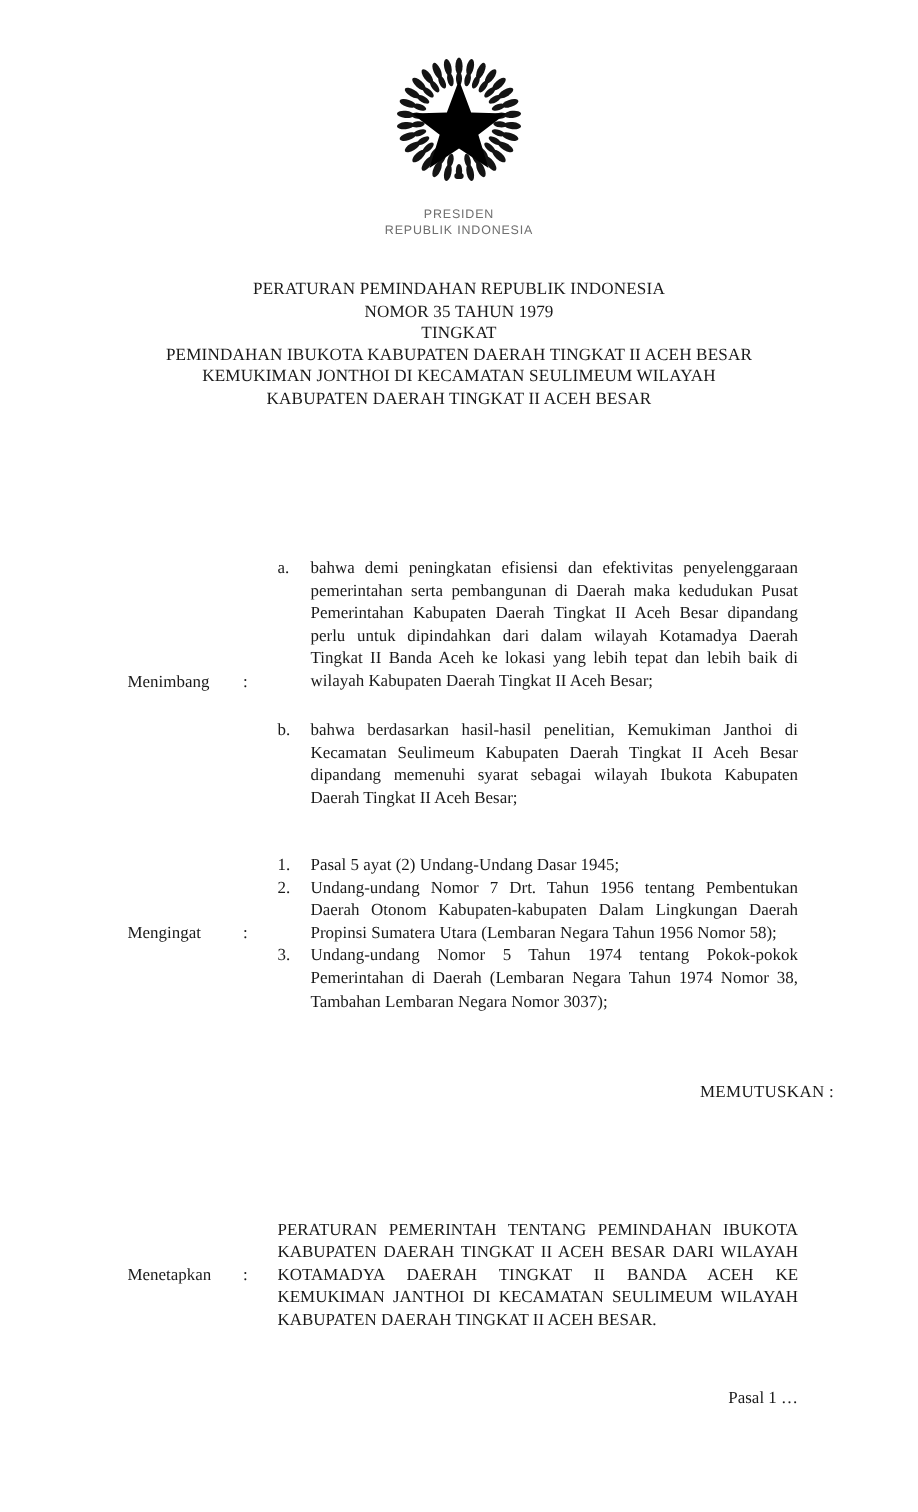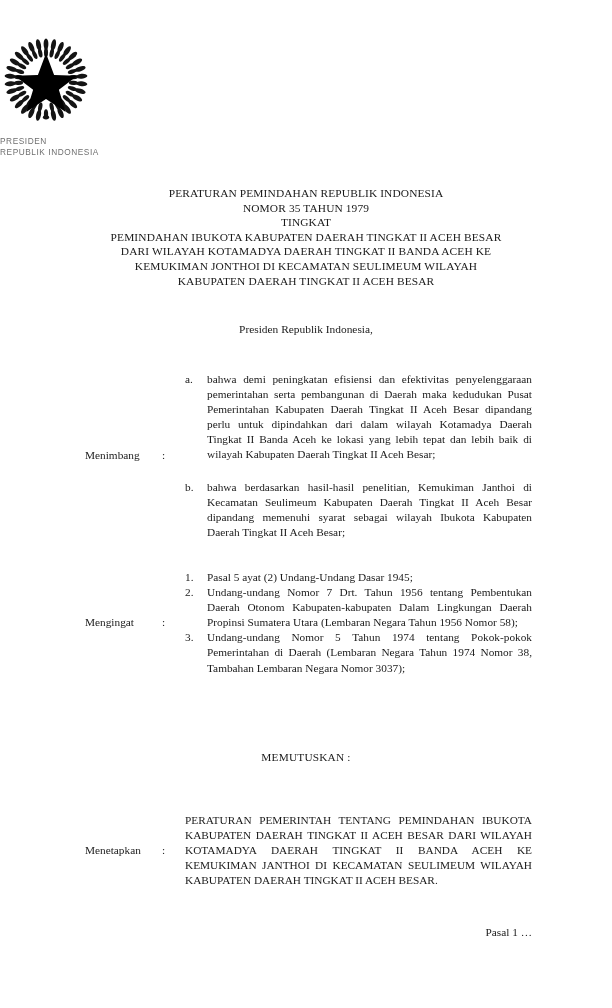--- a/index.html
+++ b/index.html
@@ -23,21 +23,21 @@
     height: 1008px;
     box-sizing: border-box;
   }
 
   
   .emblem-block {
     position: absolute;
     top: 34px;
     left: 0;
     width: 612px;
-    text-align: left;
+    text-align: center;
   }
   .emblem {
     width: 92px;
     height: 92px;
     display: inline-block;
   }
   .emblem-caption {
     margin-top: 6px;
     font-family: "Liberation Sans", "DejaVu Sans", sans-serif;
     font-size: 8.3px;
@@ -109,24 +109,23 @@
     text-justify: inter-word;
     hyphens: none;
   }
 
   
   .memutuskan {
     position: absolute;
     top: 722px;
     left: 56px;
     width: 500px;
-    text-align: center;
+    text-align: right;
     font-size: 11.3px;
     letter-spacing: 0.2px;
-    margin-top: 29px;
   }
 
   
   .footer-note {
     position: absolute;
     top: 926px;
     left: 0;
     width: 532px;
     text-align: right;
     font-size: 11.3px;
@@ -283,26 +282,24 @@
       <div>PRESIDEN</div>
       <div>REPUBLIK INDONESIA</div>
     </div>
   </div>
 
   <div class="title-block">
     <div>PERATURAN PEMINDAHAN REPUBLIK INDONESIA</div>
     <div>NOMOR  35 TAHUN 1979</div>
     <div>TINGKAT</div>
     <div>PEMINDAHAN IBUKOTA KABUPATEN DAERAH TINGKAT II ACEH BESAR</div>
-    <div>DARI WILAYAH KOTAMADYA DAERAH TINGKAT II BANDA ACEH KE</div>
     <div>KEMUKIMAN JONTHOI DI KECAMATAN SEULIMEUM WILAYAH</div>
     <div>KABUPATEN DAERAH TINGKAT II ACEH BESAR</div>
   </div>
 
-  <div class="opening">Presiden Republik Indonesia,</div>
 
   <div class="clause" style="top:372px;">
     <div class="clause-row">
       <div class="clause-label">Menimbang</div>
       <div class="clause-colon">:</div>
       <div class="clause-items">
 
         <div class="item">
           <div class="item-marker">a.</div>
           <div class="item-text">bahwa demi peningkatan efisiensi dan efektivitas penyelenggaraan pemerintahan serta pembangunan di Daerah maka kedudukan Pusat Pemerintahan Kabupaten Daerah Tingkat II Aceh Besar dipandang perlu untuk dipindahkan dari dalam wilayah Kotamadya Daerah Tingkat II Banda Aceh ke lokasi yang lebih tepat dan lebih baik di wilayah Kabupaten Daerah Tingkat II Aceh Besar;</div>

